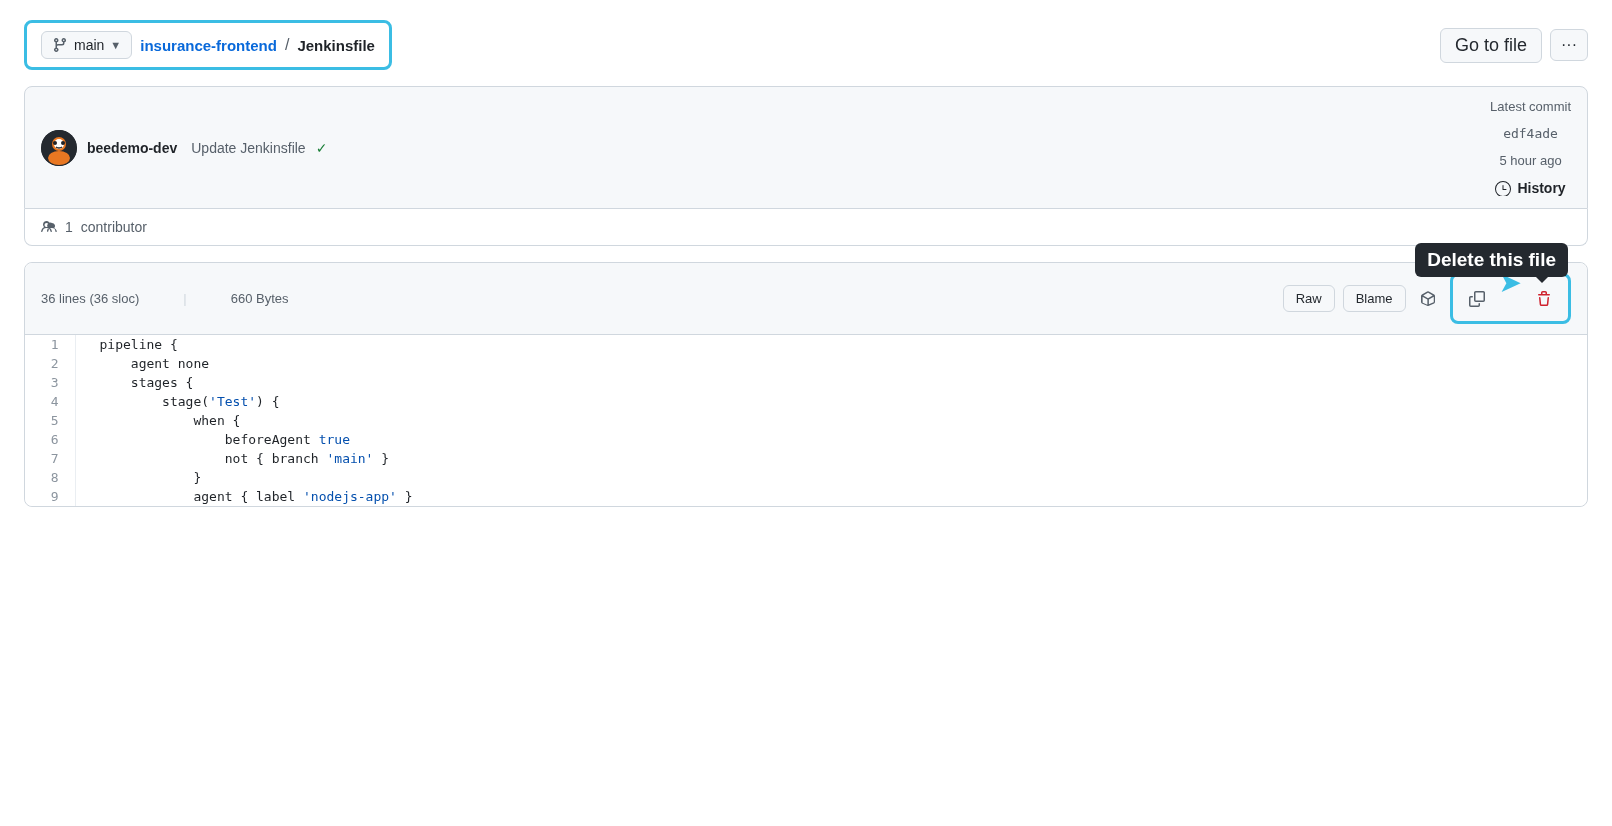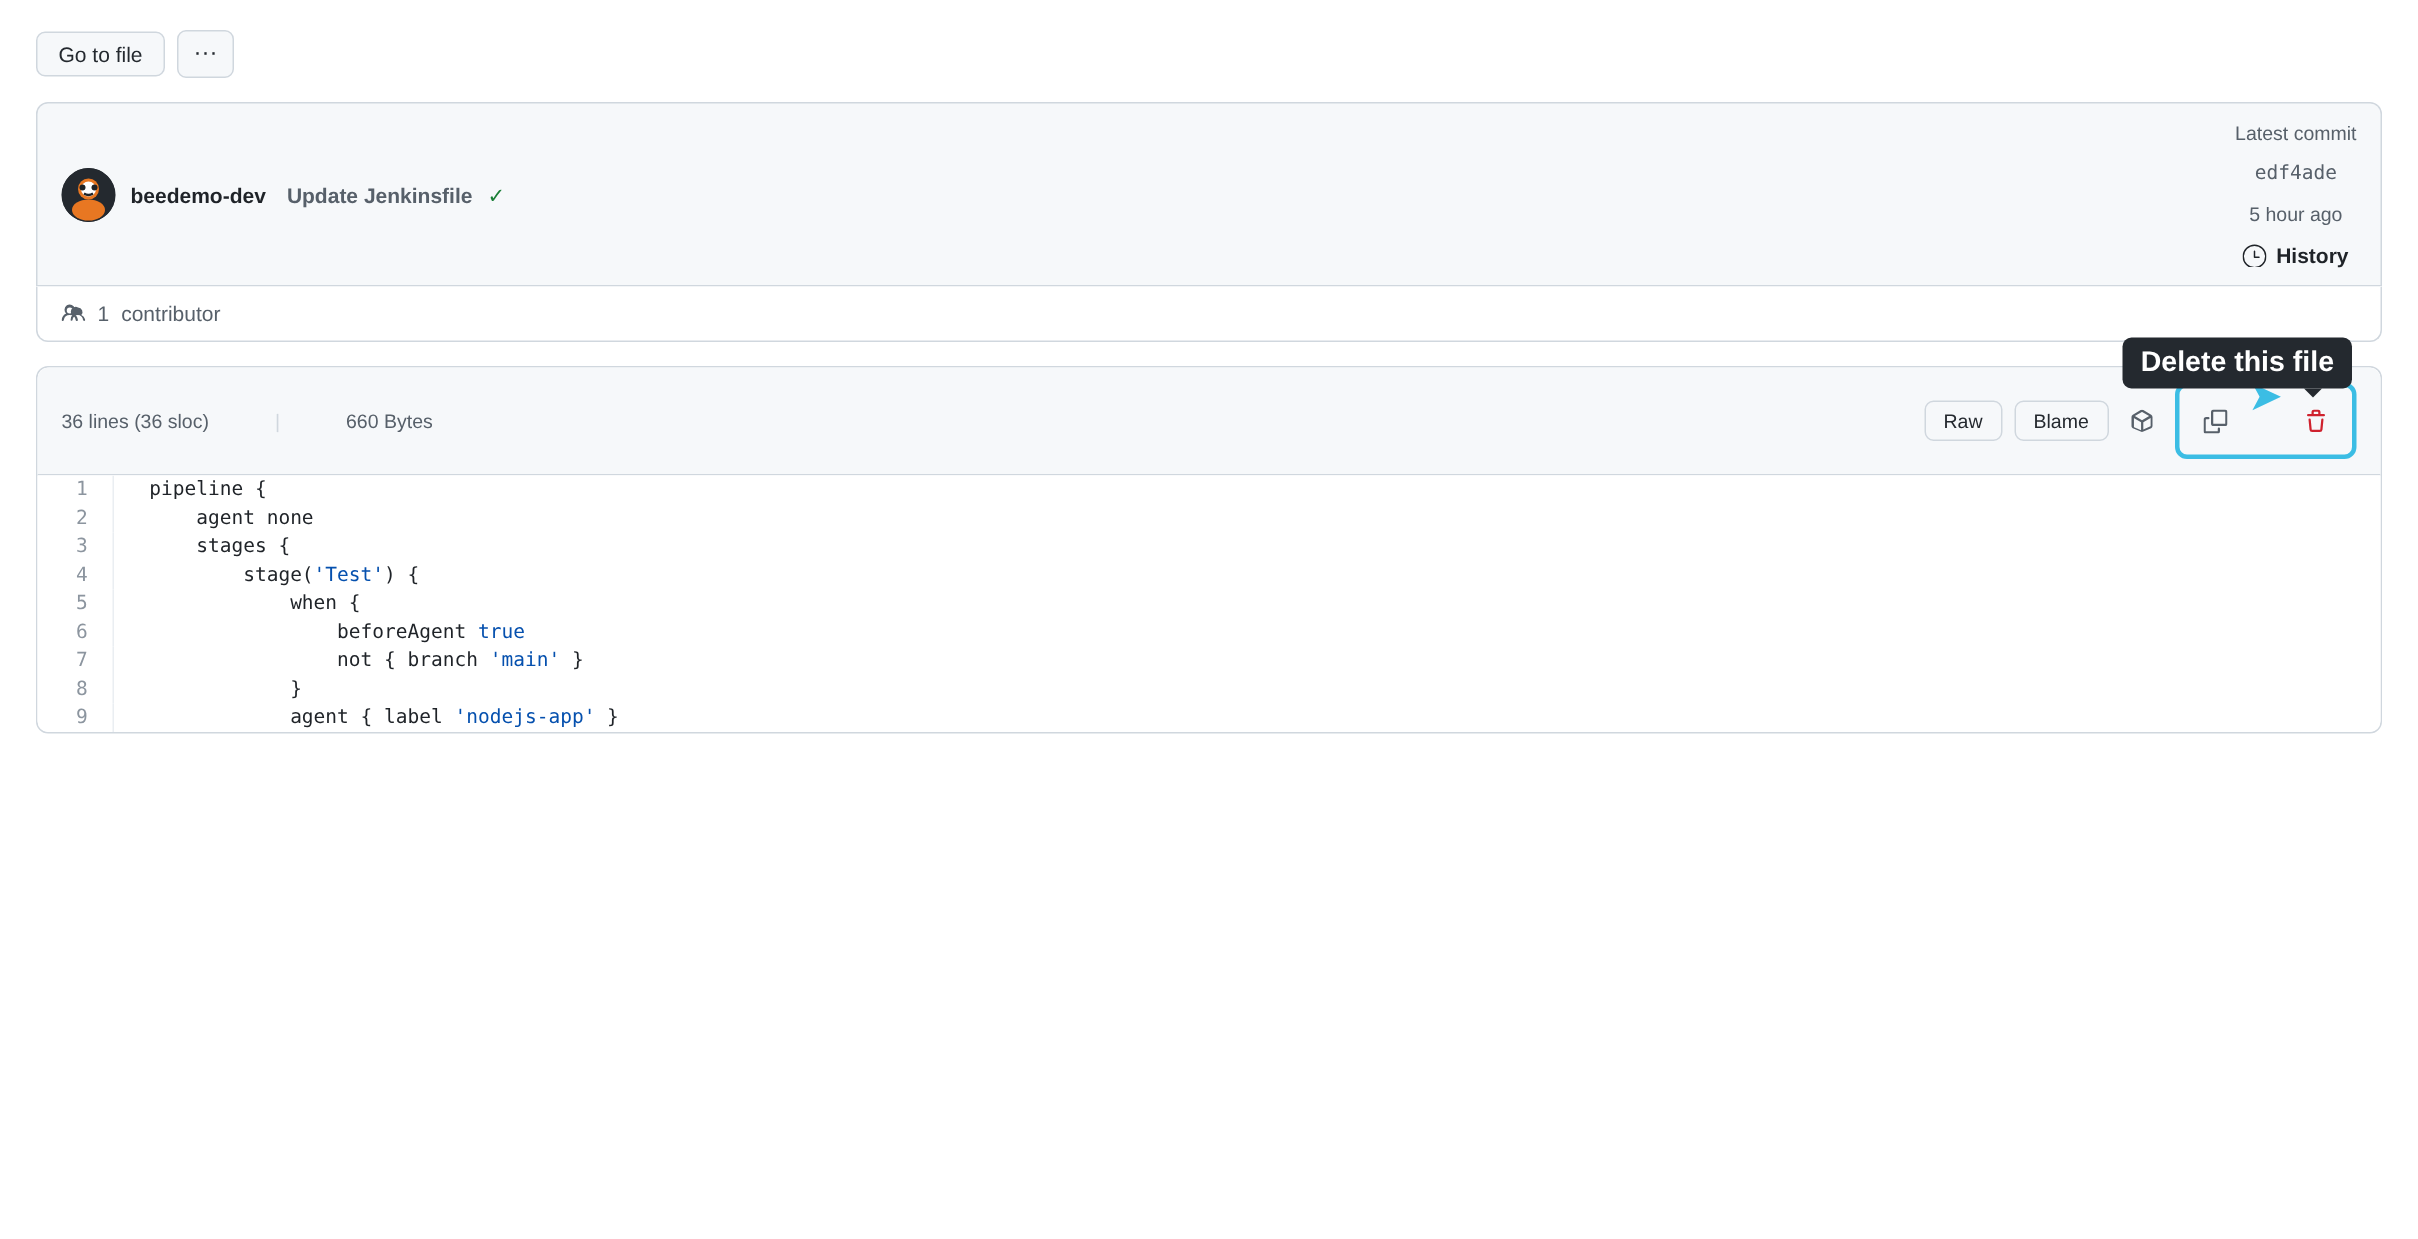--- a/index.html
+++ b/index.html
@@ -67,21 +67,21 @@
       align-items: center;
       gap: 8px;
     }
 
     .btn {
       border: 1px solid #d0d7de;
       border-radius: 6px;
       padding: 6px 14px;
       background: #f6f8fa;
       cursor: pointer;
-      font-size: 14px;
+      font-size: 18px;
       font-weight: 500;
       color: #24292f;
     }
 
     .btn-more {
       padding: 6px 10px;
       font-size: 16px;
     }
 
     
@@ -114,21 +114,20 @@
     }
 
     .commit-author {
       font-weight: 700;
       color: #1f2328;
     }
 
     .commit-message {
       color: #57606a;
       margin-left: 4px;
-      font-weight: bold;
     }
 
     .check-icon {
       color: #1a7f37;
       font-size: 14px;
     }
 
     .commit-right {
       display: flex;
       align-items: center;
@@ -313,20 +312,33 @@
     .wrap-svg { width: 16px; height: 16px; }
     .trash-svg { width: 16px; height: 16px; color: #cf222e; }
   </style>
 </head>
 <body>
 
 <div class="page-wrapper">
 
   <div class="header-bar">
 
+    <div class="breadcrumb-section">
+      <div class="branch-selector">
+
+        <svg class="branch-svg" viewBox="0 0 16 16" fill="currentColor" style="color:#57606a">
+          <path d="M9.5 3.25a2.25 2.25 0 1 1 3 2.122V6A2.5 2.5 0 0 1 10 8.5H6a1 1 0 0 0-1 1v1.128a2.251 2.251 0 1 1-1.5 0V5.372a2.25 2.25 0 1 1 1.5 0v1.836A2.492 2.492 0 0 1 6 7h4a1 1 0 0 0 1-1v-.628A2.25 2.25 0 0 1 9.5 3.25Zm-6 0a.75.75 0 1 0 1.5 0 .75.75 0 0 0-1.5 0Zm8.25-.75a.75.75 0 1 0 0 1.5.75.75 0 0 0 0-1.5ZM4.25 12a.75.75 0 1 0 0 1.5.75.75 0 0 0 0-1.5Z"></path>
+        </svg>
+        <span>main</span>
+        <span style="font-size:11px; color:#57606a">▼</span>
+      </div>
+      <span class="breadcrumb-link">insurance-frontend</span>
+      <span class="breadcrumb-sep">/</span>
+      <span class="breadcrumb-current">Jenkinsfile</span>
+    </div>
 
     <div class="header-actions">
       <button class="btn">Go to file</button>
       <button class="btn btn-more">···</button>
     </div>
   </div>
 
   <div class="commit-bar">
     <div class="commit-left">
 

